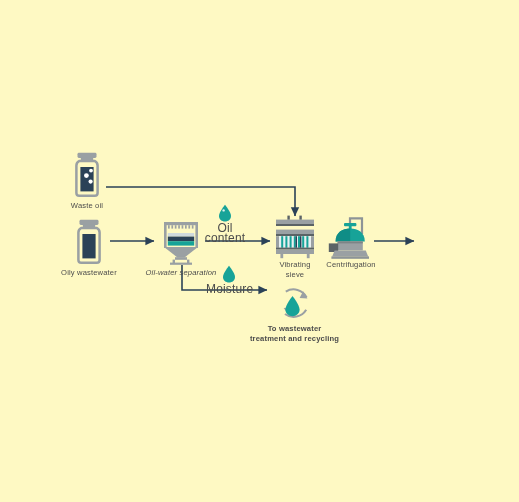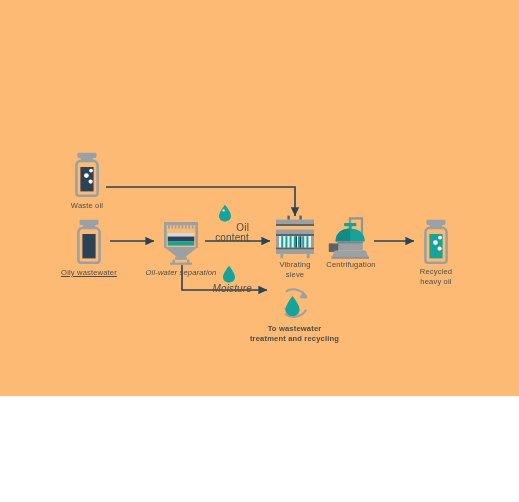--- a/index.html
+++ b/index.html
@@ -10,44 +10,44 @@
   }
   body {
     width: 519px;
     height: 502px;
     font-family: "Liberation Sans", sans-serif;
     overflow: hidden;
   }
   #diagram-canvas {
     position: relative;
     width: 519px;
-    height: 396px;
-    background: #fdba74;
+    height: 502px;
+    background: #fef9c3;
   }
   .node {
     position: absolute;
   }
   .node-icon {
     display: block;
   }
   .node-label {
     position: absolute;
     text-align: center;
     font-family: "Liberation Sans", sans-serif;
     font-size: 7.6px;
     line-height: 10px;
     color: #4c4c4c;
     letter-spacing: 0.15px;
     white-space: pre-line;
   }
   .flow-label {
     position: absolute;
-    text-align: right;
+    text-align: center;
     font-family: "Liberation Sans", sans-serif;
-    font-size: 10px;
+    font-size: 12px;
     line-height: 10px;
     color: #4c4c4c;
     letter-spacing: 0.15px;
   }
   .connector-layer {
     position: absolute;
     left: 0;
     top: 0;
     width: 519px;
     height: 502px;
@@ -119,21 +119,21 @@
   </div>
 
   <div class="node" style="left:70px; top:219px;">
     <svg class="node-icon" width="38" height="46" viewBox="0 0 38 46" xmlns="http://www.w3.org/2000/svg">
       <rect x="9.5" y="0.8" width="19" height="5.2" rx="1.4" fill="#9aa0a3"></rect>
       <rect x="12.8" y="5.6" width="12.4" height="3.6" fill="#9aa0a3"></rect>
       <path d="M8.4,13.4 C8.4,10.6 11.2,9.0 11.2,9.0 L26.8,9.0 C26.8,9.0 29.6,10.6 29.6,13.4
                L29.6,41.0 C29.6,42.6 28.4,43.8 26.8,43.8 L11.2,43.8 C9.6,43.8 8.4,42.6 8.4,41.0 Z" fill="none" stroke="#9aa0a3" stroke-width="2.5"></path>
       <rect x="12.4" y="15.0" width="13.2" height="24.4" fill="#2b4257"></rect>
     </svg>
-    <div class="node-label" style="left:-22px; top:49px; width:82px;text-decoration:underline;">Oily wastewater</div>
+    <div class="node-label" style="left:-22px; top:49px; width:82px;">Oily wastewater</div>
   </div>
 
   <div class="node" style="left:159px; top:220px;">
     <svg class="node-icon" width="44" height="45" viewBox="0 0 44 45" xmlns="http://www.w3.org/2000/svg">
 
       <rect x="6.4" y="2.0" width="31.2" height="3.2" fill="#9aa0a3"></rect>
       <g fill="#9aa0a3">
         <rect x="9.0" y="5.2" width="1.7" height="3.4"></rect>
         <rect x="12.4" y="5.2" width="1.7" height="3.4"></rect>
         <rect x="15.8" y="5.2" width="1.7" height="3.4"></rect>
@@ -215,34 +215,20 @@
       <rect x="9.6" y="27.4" width="25.2" height="2.0" fill="#7d8487"></rect>
 
       <rect x="0.8" y="29.4" width="9.4" height="8.6" fill="#5b6366"></rect>
 
       <path d="M6.6,36.4 L37.8,36.4 L40.2,42.6 L4.2,42.6 Z" fill="#9aa0a3"></path>
       <rect x="3.4" y="42.4" width="37.6" height="2.4" fill="#8d9497"></rect>
     </svg>
     <div class="node-label" style="left:-12px; top:46px; width:70px;">Centrifugation</div>
   </div>
 
-  <div class="node" style="left:417px; top:219px;">
-    <svg class="node-icon" width="38" height="46" viewBox="0 0 38 46" xmlns="http://www.w3.org/2000/svg">
-      <rect x="9.5" y="0.8" width="19" height="5.2" rx="1.4" fill="#9aa0a3"></rect>
-      <rect x="12.8" y="5.6" width="12.4" height="3.6" fill="#9aa0a3"></rect>
-      <path d="M8.4,13.4 C8.4,10.6 11.2,9.0 11.2,9.0 L26.8,9.0 C26.8,9.0 29.6,10.6 29.6,13.4
-               L29.6,41.0 C29.6,42.6 28.4,43.8 26.8,43.8 L11.2,43.8 C9.6,43.8 8.4,42.6 8.4,41.0 Z" fill="none" stroke="#9aa0a3" stroke-width="2.5"></path>
-      <rect x="12.4" y="15.0" width="13.2" height="24.4" fill="#17a398"></rect>
-      <circle cx="23.0" cy="18.6" r="1.9" fill="#ffffff"></circle>
-      <circle cx="18.4" cy="23.6" r="2.4" fill="#ffffff"></circle>
-      <circle cx="22.6" cy="29.6" r="2.1" fill="#ffffff"></circle>
-    </svg>
-    <div class="node-label" style="left:-11px; top:48px; width:60px;">Recycled
-heavy oil</div>
-  </div>
 
   <div class="node" style="left:272px; top:286px;">
     <svg class="node-icon drop-icon" style="left:12px; top:9px;" width="17" height="22" viewBox="0 0 17 22" xmlns="http://www.w3.org/2000/svg">
       <path d="M8.5,1.0 C8.5,1.0 15.6,10.0 15.6,14.6 C15.6,18.6 12.4,21.2 8.5,21.2
                C4.6,21.2 1.4,18.6 1.4,14.6 C1.4,10.0 8.5,1.0 8.5,1.0 Z" fill="#17a398"></path>
     </svg>
     <div class="node-label" style="left:-30px; top:38px; width:105px;font-weight:bold;">To wastewater
 treatment and recycling</div>
   </div>
 
@@ -253,16 +239,16 @@
       <circle cx="5.6" cy="6.4" r="1.2" fill="#ffffff" opacity="0.85"></circle>
     </svg>
     <div class="flow-label" style="left:-17px; top:19px; width:48px;">Oil content</div>
   </div>
 
   <div class="node" style="left:222px; top:265px;">
     <svg class="node-icon" width="14" height="18" viewBox="0 0 14 18" xmlns="http://www.w3.org/2000/svg">
       <path d="M7.0,0.8 C7.0,0.8 13.0,8.2 13.0,11.9 C13.0,15.2 10.3,17.4 7.0,17.4
                C3.7,17.4 1.0,15.2 1.0,11.9 C1.0,8.2 7.0,0.8 7.0,0.8 Z" fill="#17a398"></path>
     </svg>
-    <div class="flow-label" style="left:-16px; top:19px; width:46px;font-style:italic;">Moisture</div>
+    <div class="flow-label" style="left:-16px; top:19px; width:46px;">Moisture</div>
   </div>
 
 </div>
 
 </body></html>

